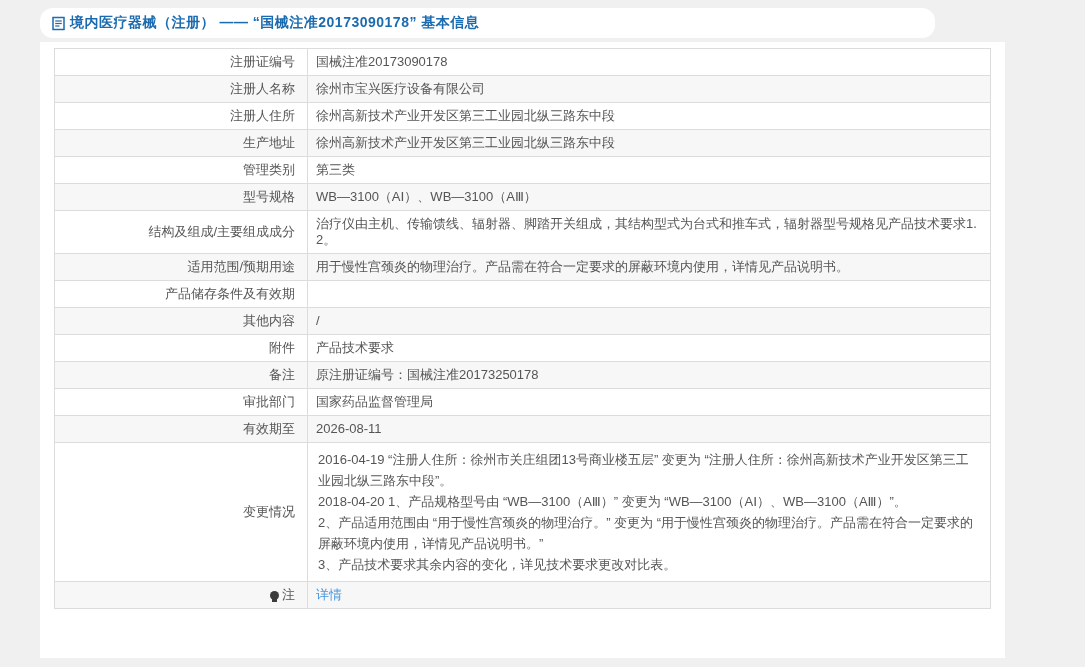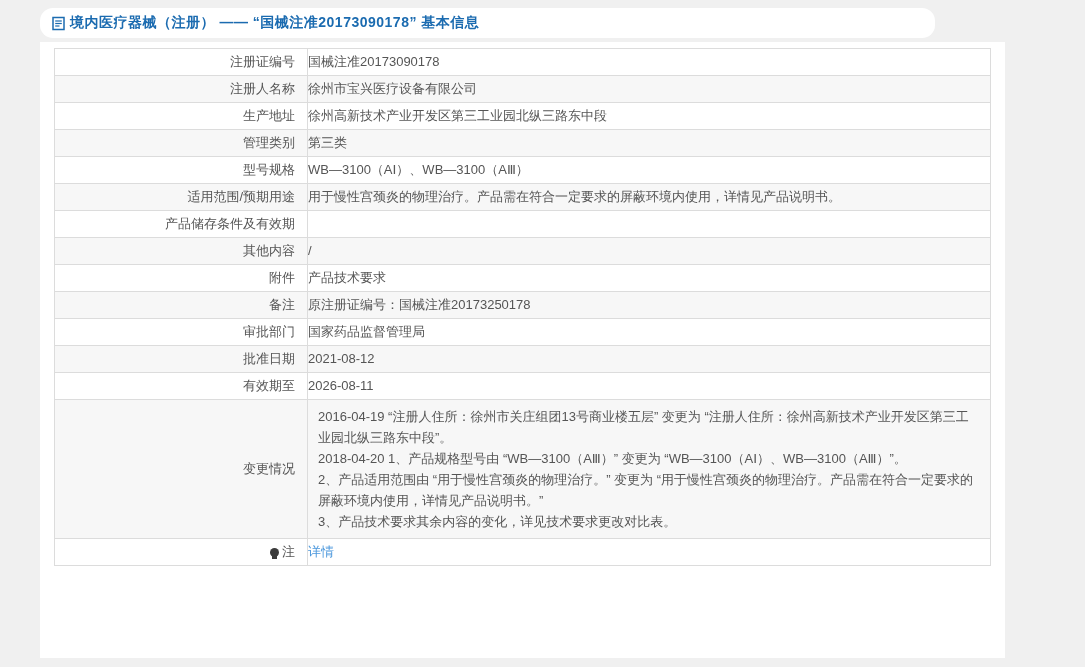--- a/index.html
+++ b/index.html
@@ -26,21 +26,21 @@
     padding:6px 14px 8px 14px;
   }
   table.info-table {
     width:100%; border-collapse:collapse; table-layout:fixed;
     background:#ffffff;
   }
   table.info-table tr:nth-child(even) { background:#f7f7f7; }
   td {
     border:1px solid #dcdcdc;
     font-size:13px; color:#555555; line-height:16px;
-    padding:5px 0;
+    padding:5px 8px;
     vertical-align:middle;
     word-break:break-all;
   }
   td.label-cell {
     width:253px; text-align:right; padding-right:12px; color:#555555;
   }
   td.value-cell a {
     color:#4a97dc; text-decoration:none; cursor:pointer;
   }
   td.value-cell .change-line { line-height:21px; }
@@ -76,37 +76,45 @@
   <tr>
     <td class="label-cell">注册证编号</td>
     <td class="value-cell">国械注准20173090178</td>
   </tr>
 
   <tr>
     <td class="label-cell">注册人名称</td>
     <td class="value-cell">徐州市宝兴医疗设备有限公司</td>
   </tr>
 
+  <tr>
+    <td class="label-cell">注册人住所</td>
+    <td class="value-cell">徐州高新技术产业开发区第三工业园北纵三路东中段</td>
+  </tr>
 
   <tr>
     <td class="label-cell">生产地址</td>
     <td class="value-cell">徐州高新技术产业开发区第三工业园北纵三路东中段</td>
   </tr>
 
 
   <tr>
     <td class="label-cell">管理类别</td>
     <td class="value-cell">第三类</td>
   </tr>
 
   <tr>
     <td class="label-cell">型号规格</td>
     <td class="value-cell">WB—3100（AⅠ）、WB—3100（AⅢ）</td>
   </tr>
 
+  <tr>
+    <td class="label-cell">结构及组成/主要组成成分</td>
+    <td class="value-cell">治疗仪由主机、传输馈线、辐射器、脚踏开关组成，其结构型式为台式和推车式，辐射器型号规格见产品技术要求1.2。</td>
+  </tr>
 
   <tr>
     <td class="label-cell">适用范围/预期用途</td>
     <td class="value-cell">用于慢性宫颈炎的物理治疗。产品需在符合一定要求的屏蔽环境内使用，详情见产品说明书。</td>
   </tr>
 
   <tr>
     <td class="label-cell">产品储存条件及有效期</td>
     <td class="value-cell">&nbsp;</td>
   </tr>
@@ -124,24 +132,20 @@
   <tr>
     <td class="label-cell">备注</td>
     <td class="value-cell">原注册证编号：国械注准20173250178</td>
   </tr>
 
   <tr>
     <td class="label-cell">审批部门</td>
     <td class="value-cell">国家药品监督管理局</td>
   </tr>
 
-  <tr>
-    <td class="label-cell">批准日期</td>
-    <td class="value-cell">2021-08-12</td>
-  </tr>
 
 
   <tr>
     <td class="label-cell">有效期至</td>
     <td class="value-cell">2026-08-11</td>
   </tr>
 
   <tr>
     <td class="label-cell">变更情况</td>
     <td class="value-cell multiline">

